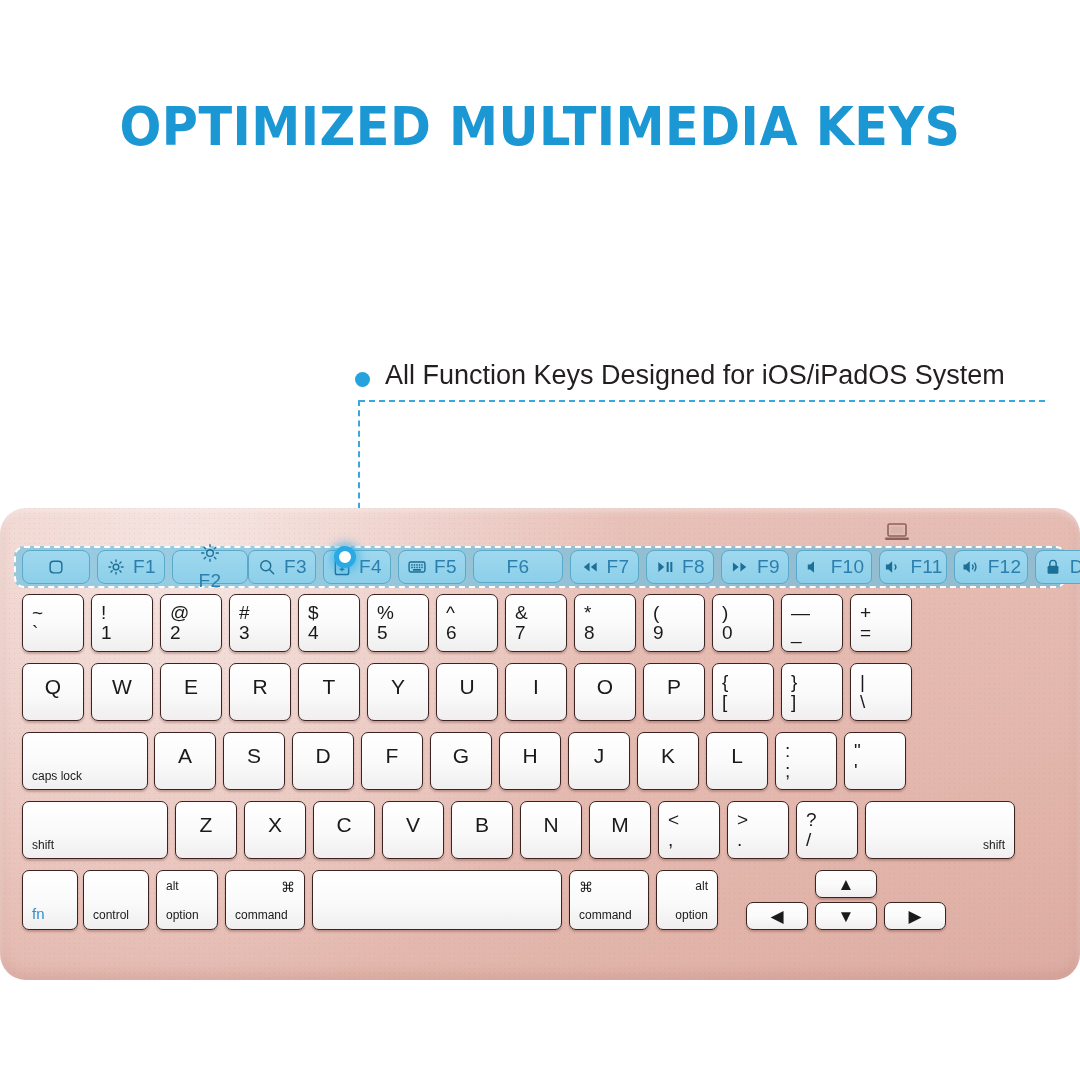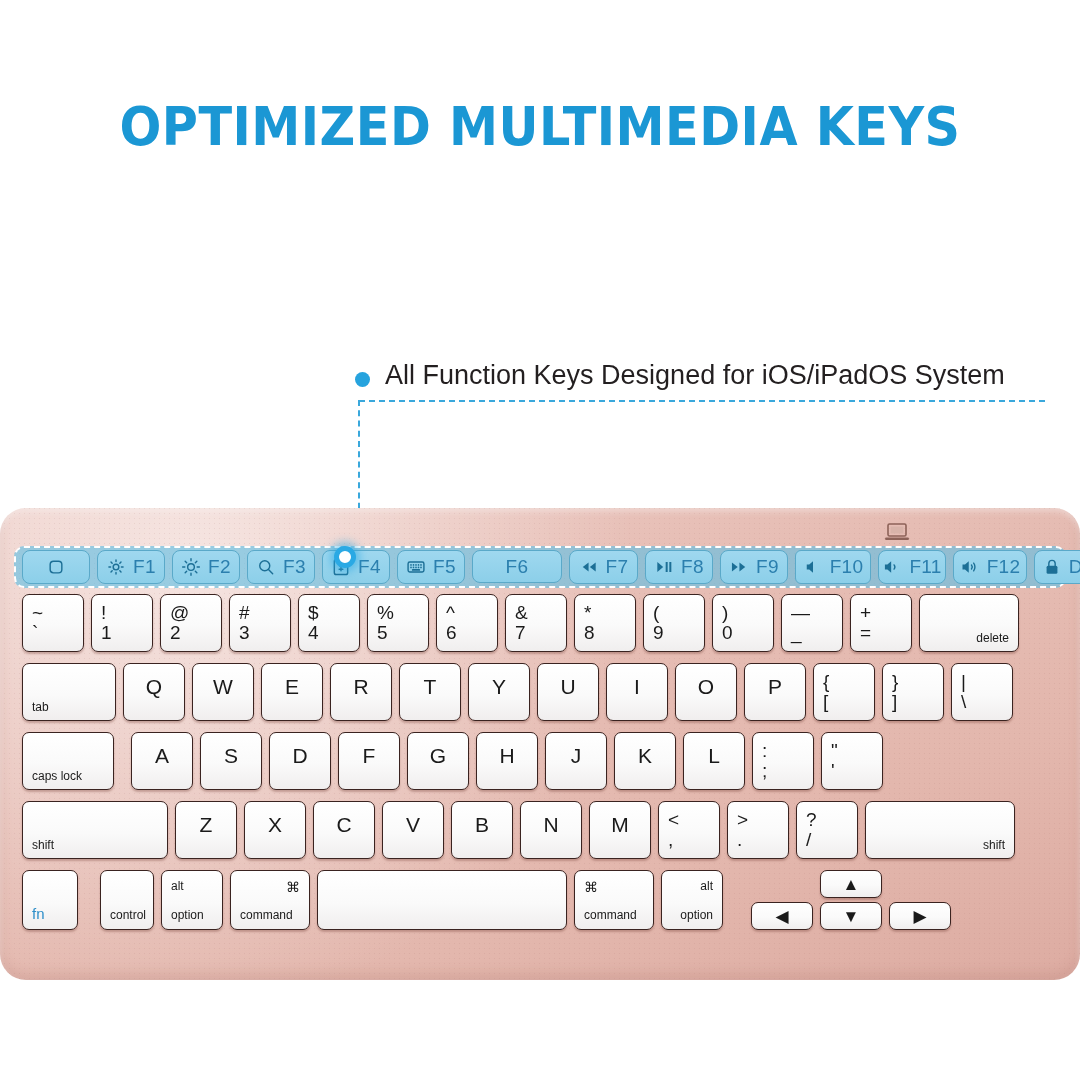--- a/index.html
+++ b/index.html
@@ -233,21 +233,21 @@
     </div>
     <div class="fkey" style="width: 68px; height: 34px; margin-right: 7px;">
       <span class="fglyph">
         <svg viewBox="0 0 24 24" width="20" height="20" fill="none" stroke="currentColor" stroke-width="1.7" stroke-linecap="round" stroke-linejoin="round">
           <circle cx="12" cy="12" r="3.4"></circle>
           <path d="M12 3.5v2M12 18.5v2M3.5 12h2M18.5 12h2M6 6l1.4 1.4M16.6 16.6L18 18M18 6l-1.4 1.4M7.4 16.6L6 18"></path>
         </svg>
       </span>
       <span class="flabel">F1</span>
     </div>
-    <div class="fkey" style="width: 68px; height: 34px; margin-right: 7px;">
+    <div class="fkey" style="width: 76px; height: 34px;  flex-direction: column;">
       <span class="fglyph">
         <svg viewBox="0 0 24 24" width="20" height="20" fill="none" stroke="currentColor" stroke-width="1.7" stroke-linecap="round" stroke-linejoin="round">
           <circle cx="12" cy="12" r="4"></circle>
           <path d="M12 2v2.6M12 19.4V22M2 12h2.6M19.4 12H22M5 5l1.8 1.8M17.2 17.2L19 19M19 5l-1.8 1.8M6.8 17.2L5 19"></path>
         </svg>
       </span>
       <span class="flabel">F2</span>
     </div>
     <div class="fkey" style="width: 68px; height: 34px; margin-right: 7px; border-radius: 7px;">
       <span class="fglyph">
@@ -392,29 +392,23 @@
       <span class="lbl bl">0</span>
     </div>
     <div class="key" style="width: 62px; height: 58px; margin-right: 7px;">
       <span class="lbl tl">—</span>
       <span class="lbl bl">_</span>
     </div>
     <div class="key" style="width: 62px; height: 58px; margin-right: 7px;">
       <span class="lbl tl">+</span>
       <span class="lbl bl">=</span>
     </div>
-    <div class="key" style="width: 100px; height: 58px; margin-right: 7px;">
-      <span class="lbl small-br">delete</span>
-    </div>
   </div>
 
 <div class="row" id="qwerty-row" style="left:22px; top:663px;">
-    <div class="key" style="width: 94px; height: 58px; margin-right: 7px;">
-      <span class="lbl small-bl">tab</span>
-    </div>
     <div class="key" style="width: 62px; height: 58px; margin-right: 7px;">
       <span class="lbl letter">Q</span>
     </div>
     <div class="key" style="width: 62px; height: 58px; margin-right: 7px;">
       <span class="lbl letter">W</span>
     </div>
     <div class="key" style="width: 62px; height: 58px; margin-right: 7px;">
       <span class="lbl letter">E</span>
     </div>
     <div class="key" style="width: 62px; height: 58px; margin-right: 7px;">
@@ -446,21 +440,21 @@
       <span class="lbl tl">}</span>
       <span class="lbl bl">]</span>
     </div>
     <div class="key" style="width: 62px; height: 58px; margin-right: 7px;">
       <span class="lbl tl">|</span>
       <span class="lbl bl">\</span>
     </div>
   </div>
 
 <div class="row" id="home-row" style="left:22px; top:732px;">
-    <div class="key" style="width: 92px; height: 58px; margin-right: 17px;">
+    <div class="key" style="width: 126px; height: 58px; margin-right: 6px;">
       <span class="lbl small-bl">caps lock</span>
     </div>
     <div class="key" style="width: 62px; height: 58px; margin-right: 7px;">
       <span class="lbl letter">A</span>
     </div>
     <div class="key" style="width: 62px; height: 58px; margin-right: 7px;">
       <span class="lbl letter">S</span>
     </div>
     <div class="key" style="width: 62px; height: 58px; margin-right: 7px;">
       <span class="lbl letter">D</span>
@@ -529,24 +523,24 @@
     <div class="key" style="width: 62px; height: 58px; margin-right: 7px;">
       <span class="lbl tl">?</span>
       <span class="lbl bl">/</span>
     </div>
     <div class="key" style="width: 150px; height: 58px; margin-right: 7px;">
       <span class="lbl small-br">shift</span>
     </div>
   </div>
 
 <div class="row" id="bottom-row" style="left:22px; top:870px;">
-    <div class="key" style="width: 56px; height: 60px; margin-right: 22px;">
+    <div class="key" style="width: 56px; height: 60px; margin-right: 5px;">
       <span class="lbl small-bl blue" style="font-size: 15px;">fn</span>
     </div>
-    <div class="key" style="width: 54px; height: 60px; margin-right: 7px;">
+    <div class="key" style="width: 66px; height: 60px; margin-right: 7px;">
       <span class="lbl small-bl">control</span>
     </div>
     <div class="key" style="width: 62px; height: 60px; margin-right: 7px;">
       <span class="lbl small-tl">alt</span>
       <span class="lbl small-bl">option</span>
     </div>
     <div class="key" style="width: 80px; height: 60px; margin-right: 7px;">
       <span class="lbl small-tr" style="font-size: 14px;">⌘</span>
       <span class="lbl small-bl">command</span>
     </div>

